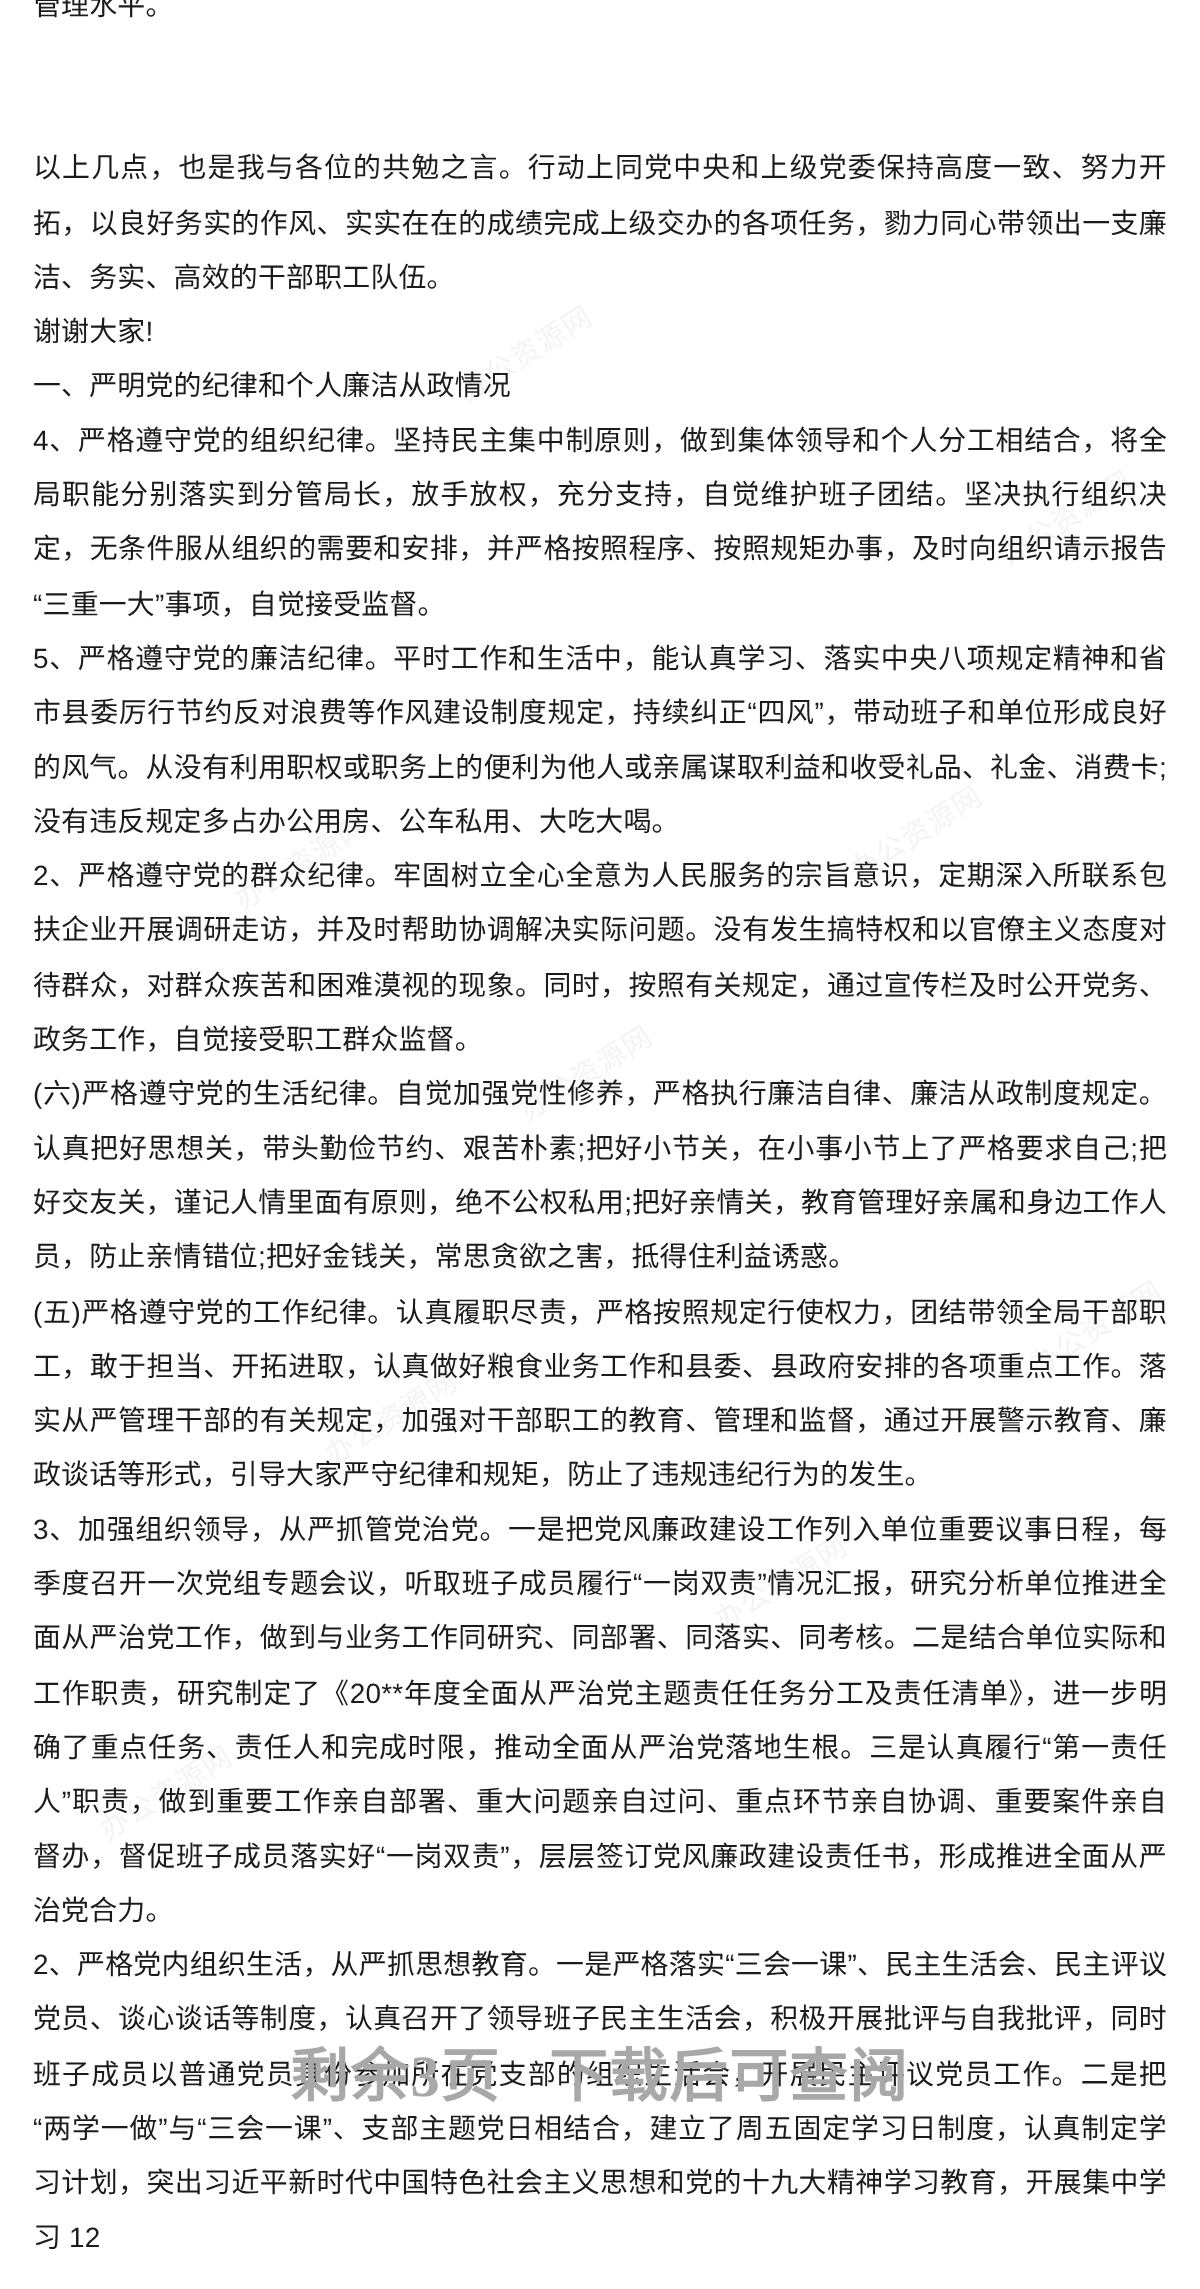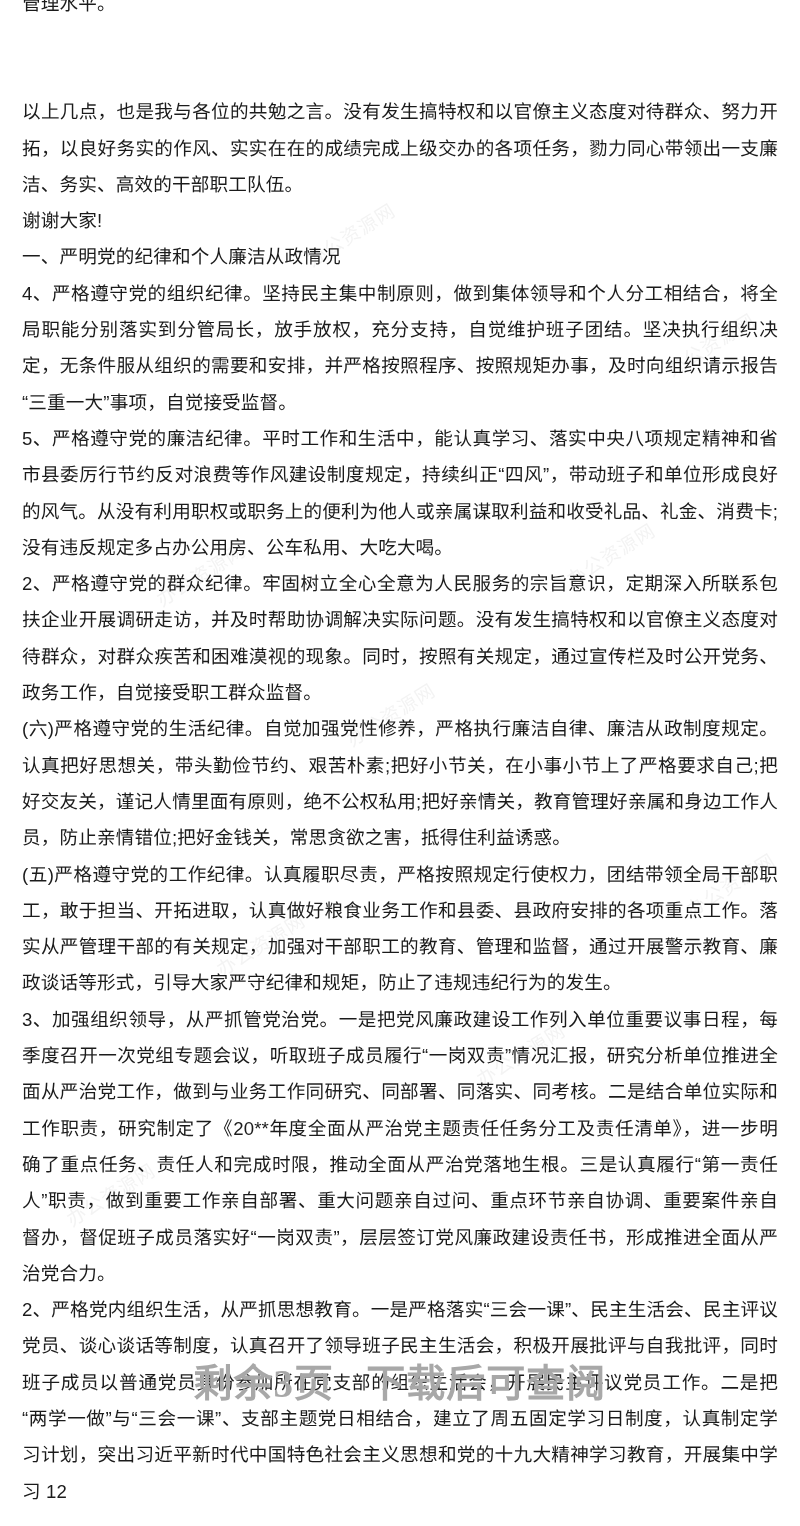--- a/index.html
+++ b/index.html
@@ -100,21 +100,21 @@
     <span class="watermark" style="left:210px;  top:930px;">办公资源网</span>
     <span class="watermark" style="left:470px;  top:1040px;">办公资源网</span>
     <span class="watermark" style="left:60px;   top:1180px;">办公资源网</span>
     <span class="watermark" style="left:660px;  top:330px;">办公资源网</span>
     <span class="watermark" style="left:300px;  top:220px;">办公资源网</span>
   </div>
 
   <div class="doc-body">
     <p class="para">管理水平。</p>
     <p class="para gap-after" style="height:36px;"></p>
-    <p class="para">以上几点，也是我与各位的共勉之言。没有发生搞特权和以官僚主义态度对待群众、努力开拓，以良好务实的作风、实实在在的成绩完成上级交办的各项任务，勠力同心带领出一支廉洁、务实、高效的干部职工队伍。</p>
+    <p class="para">以上几点，也是我与各位的共勉之言。行动上同党中央和上级党委保持高度一致、努力开拓，以良好务实的作风、实实在在的成绩完成上级交办的各项任务，勠力同心带领出一支廉洁、务实、高效的干部职工队伍。</p>
     <p class="para">谢谢大家!</p>
     <p class="para">一、严明党的纪律和个人廉洁从政情况</p>
     <p class="para">4、严格遵守党的组织纪律。坚持民主集中制原则，做到集体领导和个人分工相结合，将全局职能分别落实到分管局长，放手放权，充分支持，自觉维护班子团结。坚决执行组织决定，无条件服从组织的需要和安排，并严格按照程序、按照规矩办事，及时向组织请示报告“三重一大”事项，自觉接受监督。</p>
     <p class="para">5、严格遵守党的廉洁纪律。平时工作和生活中，能认真学习、落实中央八项规定精神和省市县委厉行节约反对浪费等作风建设制度规定，持续纠正“四风”，带动班子和单位形成良好的风气。从没有利用职权或职务上的便利为他人或亲属谋取利益和收受礼品、礼金、消费卡;没有违反规定多占办公用房、公车私用、大吃大喝。</p>
     <p class="para">2、严格遵守党的群众纪律。牢固树立全心全意为人民服务的宗旨意识，定期深入所联系包扶企业开展调研走访，并及时帮助协调解决实际问题。没有发生搞特权和以官僚主义态度对待群众，对群众疾苦和困难漠视的现象。同时，按照有关规定，通过宣传栏及时公开党务、政务工作，自觉接受职工群众监督。</p>
     <p class="para">(六)严格遵守党的生活纪律。自觉加强党性修养，严格执行廉洁自律、廉洁从政制度规定。认真把好思想关，带头勤俭节约、艰苦朴素;把好小节关，在小事小节上了严格要求自己;把好交友关，谨记人情里面有原则，绝不公权私用;把好亲情关，教育管理好亲属和身边工作人员，防止亲情错位;把好金钱关，常思贪欲之害，抵得住利益诱惑。</p>
     <p class="para">(五)严格遵守党的工作纪律。认真履职尽责，严格按照规定行使权力，团结带领全局干部职工，敢于担当、开拓进取，认真做好粮食业务工作和县委、县政府安排的各项重点工作。落实从严管理干部的有关规定，加强对干部职工的教育、管理和监督，通过开展警示教育、廉政谈话等形式，引导大家严守纪律和规矩，防止了违规违纪行为的发生。</p>
     <p class="para">3、加强组织领导，从严抓管党治党。一是把党风廉政建设工作列入单位重要议事日程，每季度召开一次党组专题会议，听取班子成员履行“一岗双责”情况汇报，研究分析单位推进全面从严治党工作，做到与业务工作同研究、同部署、同落实、同考核。二是结合单位实际和工作职责，研究制定了《20**年度全面从严治党主题责任任务分工及责任清单》，进一步明确了重点任务、责任人和完成时限，推动全面从严治党落地生根。三是认真履行“第一责任人”职责，做到重要工作亲自部署、重大问题亲自过问、重点环节亲自协调、重要案件亲自督办，督促班子成员落实好“一岗双责”，层层签订党风廉政建设责任书，形成推进全面从严治党合力。</p>
     <p class="para">2、严格党内组织生活，从严抓思想教育。一是严格落实“三会一课”、民主生活会、民主评议党员、谈心谈话等制度，认真召开了领导班子民主生活会，积极开展批评与自我批评，同时班子成员以普通党员身份参加所在党支部的组织生活会，开展民主评议党员工作。二是把“两学一做”与“三会一课”、支部主题党日相结合，建立了周五固定学习日制度，认真制定学习计划，突出习近平新时代中国特色社会主义思想和党的十九大精神学习教育，开展集中学习 12</p>
   </div>

